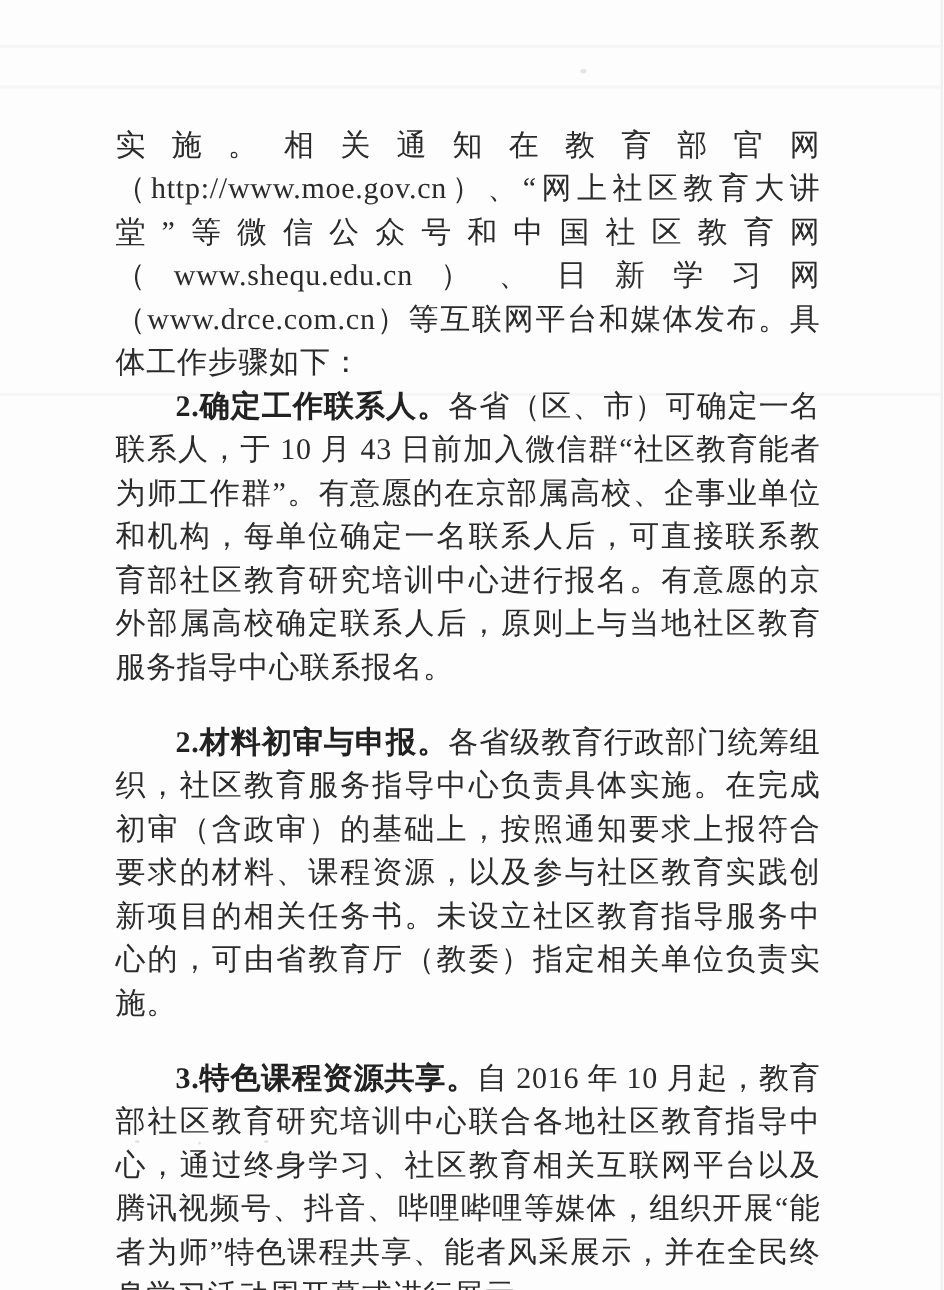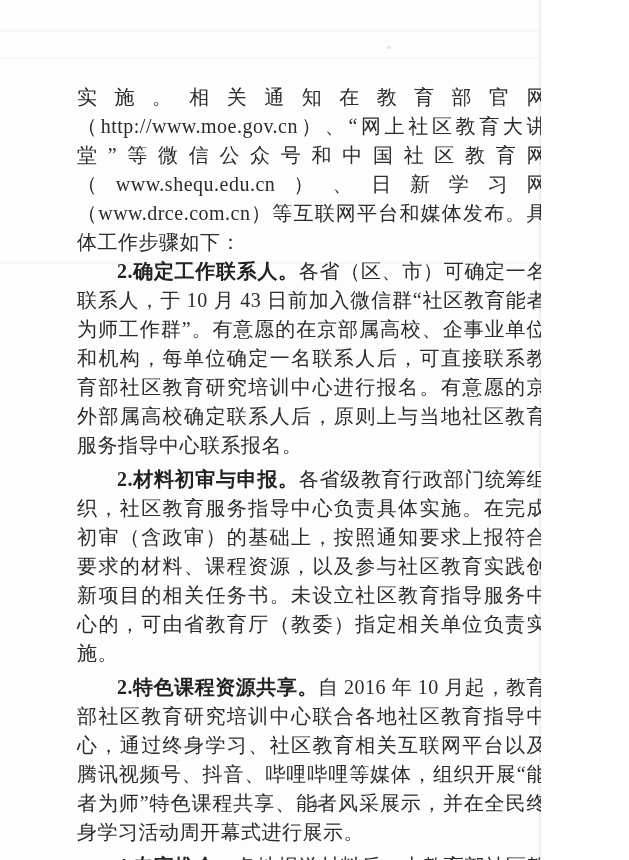--- a/index.html
+++ b/index.html
@@ -2,21 +2,21 @@
 <html><head>
 <meta charset="utf-8">
 <style>
   html, body {
     margin: 0;
     padding: 0;
     background: #ffffff;
   }
   .page {
     position: relative;
-    width: 541px;
+    width: 629px;
     height: 860px;
     background: #fdfdfd;
     overflow: hidden;
     font-family: "Liberation Serif", serif;
   }
   
   .scan-band {
     position: absolute;
     left: 0;
     width: 100%;
@@ -57,21 +57,21 @@
     letter-spacing: 0.5px;
   }
   .para {
     margin: 0;
     text-indent: 0;
   }
   .para.indent {
     text-indent: 2em;
   }
   .para.section {
-    margin-top: 5px;
+    margin-top: 21px;
   }
   .para .lead {
     font-weight: 700;
     color: #222222;
   }
   .page-number {
     position: absolute;
     left: 0;
     top: 797px;
     width: 629px;
@@ -96,21 +96,21 @@
   <div class="speck speck-d"></div>
 
   <div class="text-block">
 
     <p class="para"><span>实施。相关通知在教育部官网（http://www.moe.gov.cn）、“网上社区教育大讲堂”等微信公众号和中国社区教育网（www.shequ.edu.cn）、日新学习网（www.drce.com.cn）等互联网平台和媒体发布。具体工作步骤如下：</span></p>
 
     <p class="para indent"><b class="lead">2.确定工作联系人。</b><span>各省（区、市）可确定一名联系人，于 10 月 43 日前加入微信群“社区教育能者为师工作群”。有意愿的在京部属高校、企事业单位和机构，每单位确定一名联系人后，可直接联系教育部社区教育研究培训中心进行报名。有意愿的京外部属高校确定联系人后，原则上与当地社区教育服务指导中心联系报名。</span></p>
 
     <p class="para indent section"><b class="lead">2.材料初审与申报。</b><span>各省级教育行政部门统筹组织，社区教育服务指导中心负责具体实施。在完成初审（含政审）的基础上，按照通知要求上报符合要求的材料、课程资源，以及参与社区教育实践创新项目的相关任务书。未设立社区教育指导服务中心的，可由省教育厅（教委）指定相关单位负责实施。</span></p>
 
-    <p class="para indent section"><b class="lead">2.特色课程资源共享。</b><span>自 2016 年 10 月起，教育部社区教育研究培训中心联合各地社区教育指导中心，通过终身学习、社区教育相关互联网平台以及腾讯视频号、抖音、哔哩哔哩等媒体，组织开展“能者为师”特色课程共享、能者风采展示，并在全民终身学习活动周开幕式进行展示。</span></p>
+    <p class="para indent section"><b class="lead">3.特色课程资源共享。</b><span>自 2016 年 10 月起，教育部社区教育研究培训中心联合各地社区教育指导中心，通过终身学习、社区教育相关互联网平台以及腾讯视频号、抖音、哔哩哔哩等媒体，组织开展“能者为师”特色课程共享、能者风采展示，并在全民终身学习活动周开幕式进行展示。</span></p>
 
     <p class="para indent section"><b class="lead">4.专家推介。</b><span>各地报送材料后，由教育部社区教育研究培训中心组织专家对各省所推介的课程资源、典型案例进行评议与推介；对各单位提交的社区教育实践创新项目进行评议。</span></p>
 
   </div>
 
   <div class="page-number">4</div>
 
 </div>
 
 </body></html>

